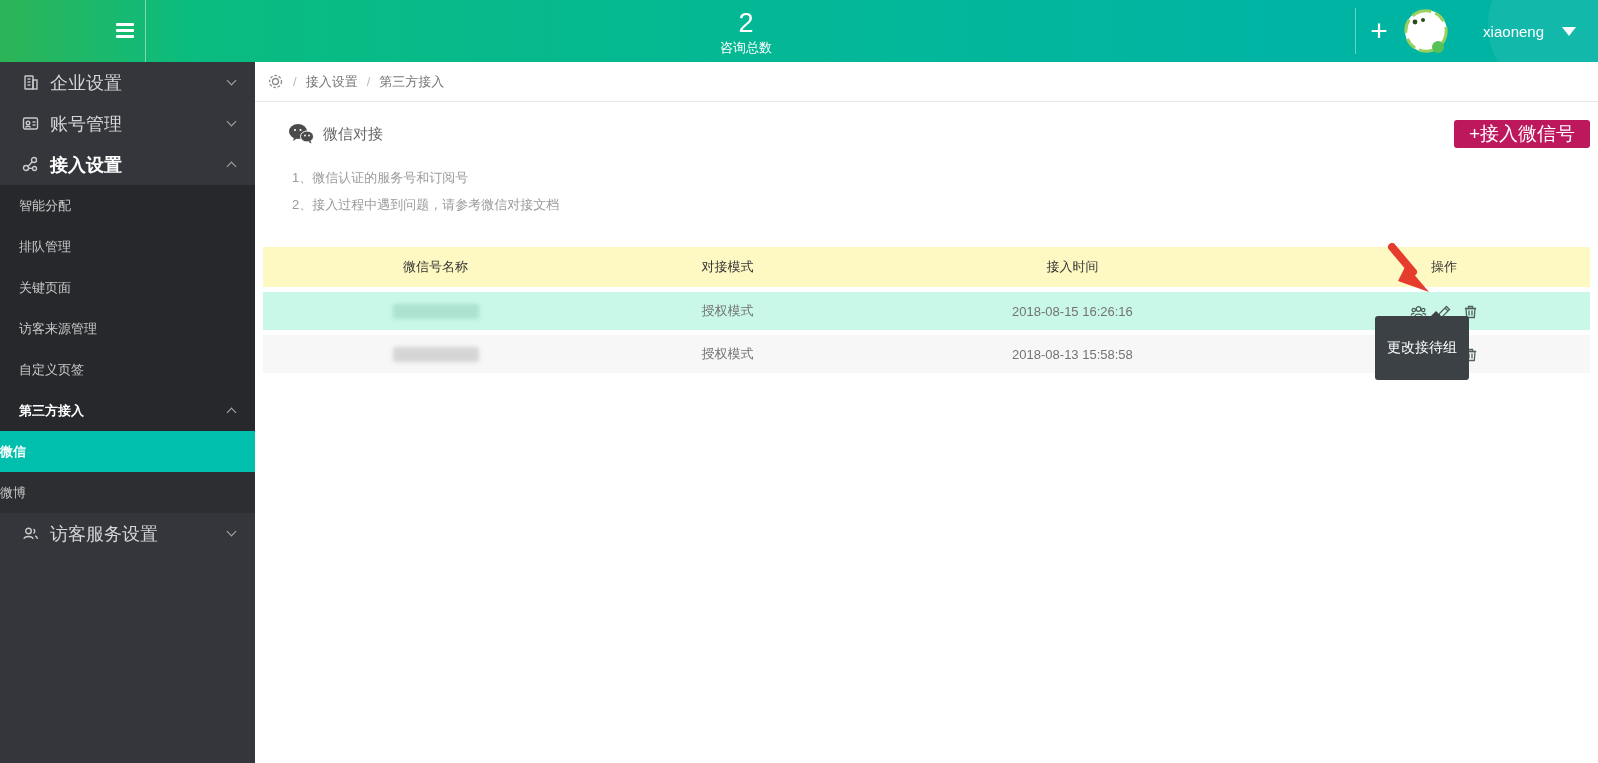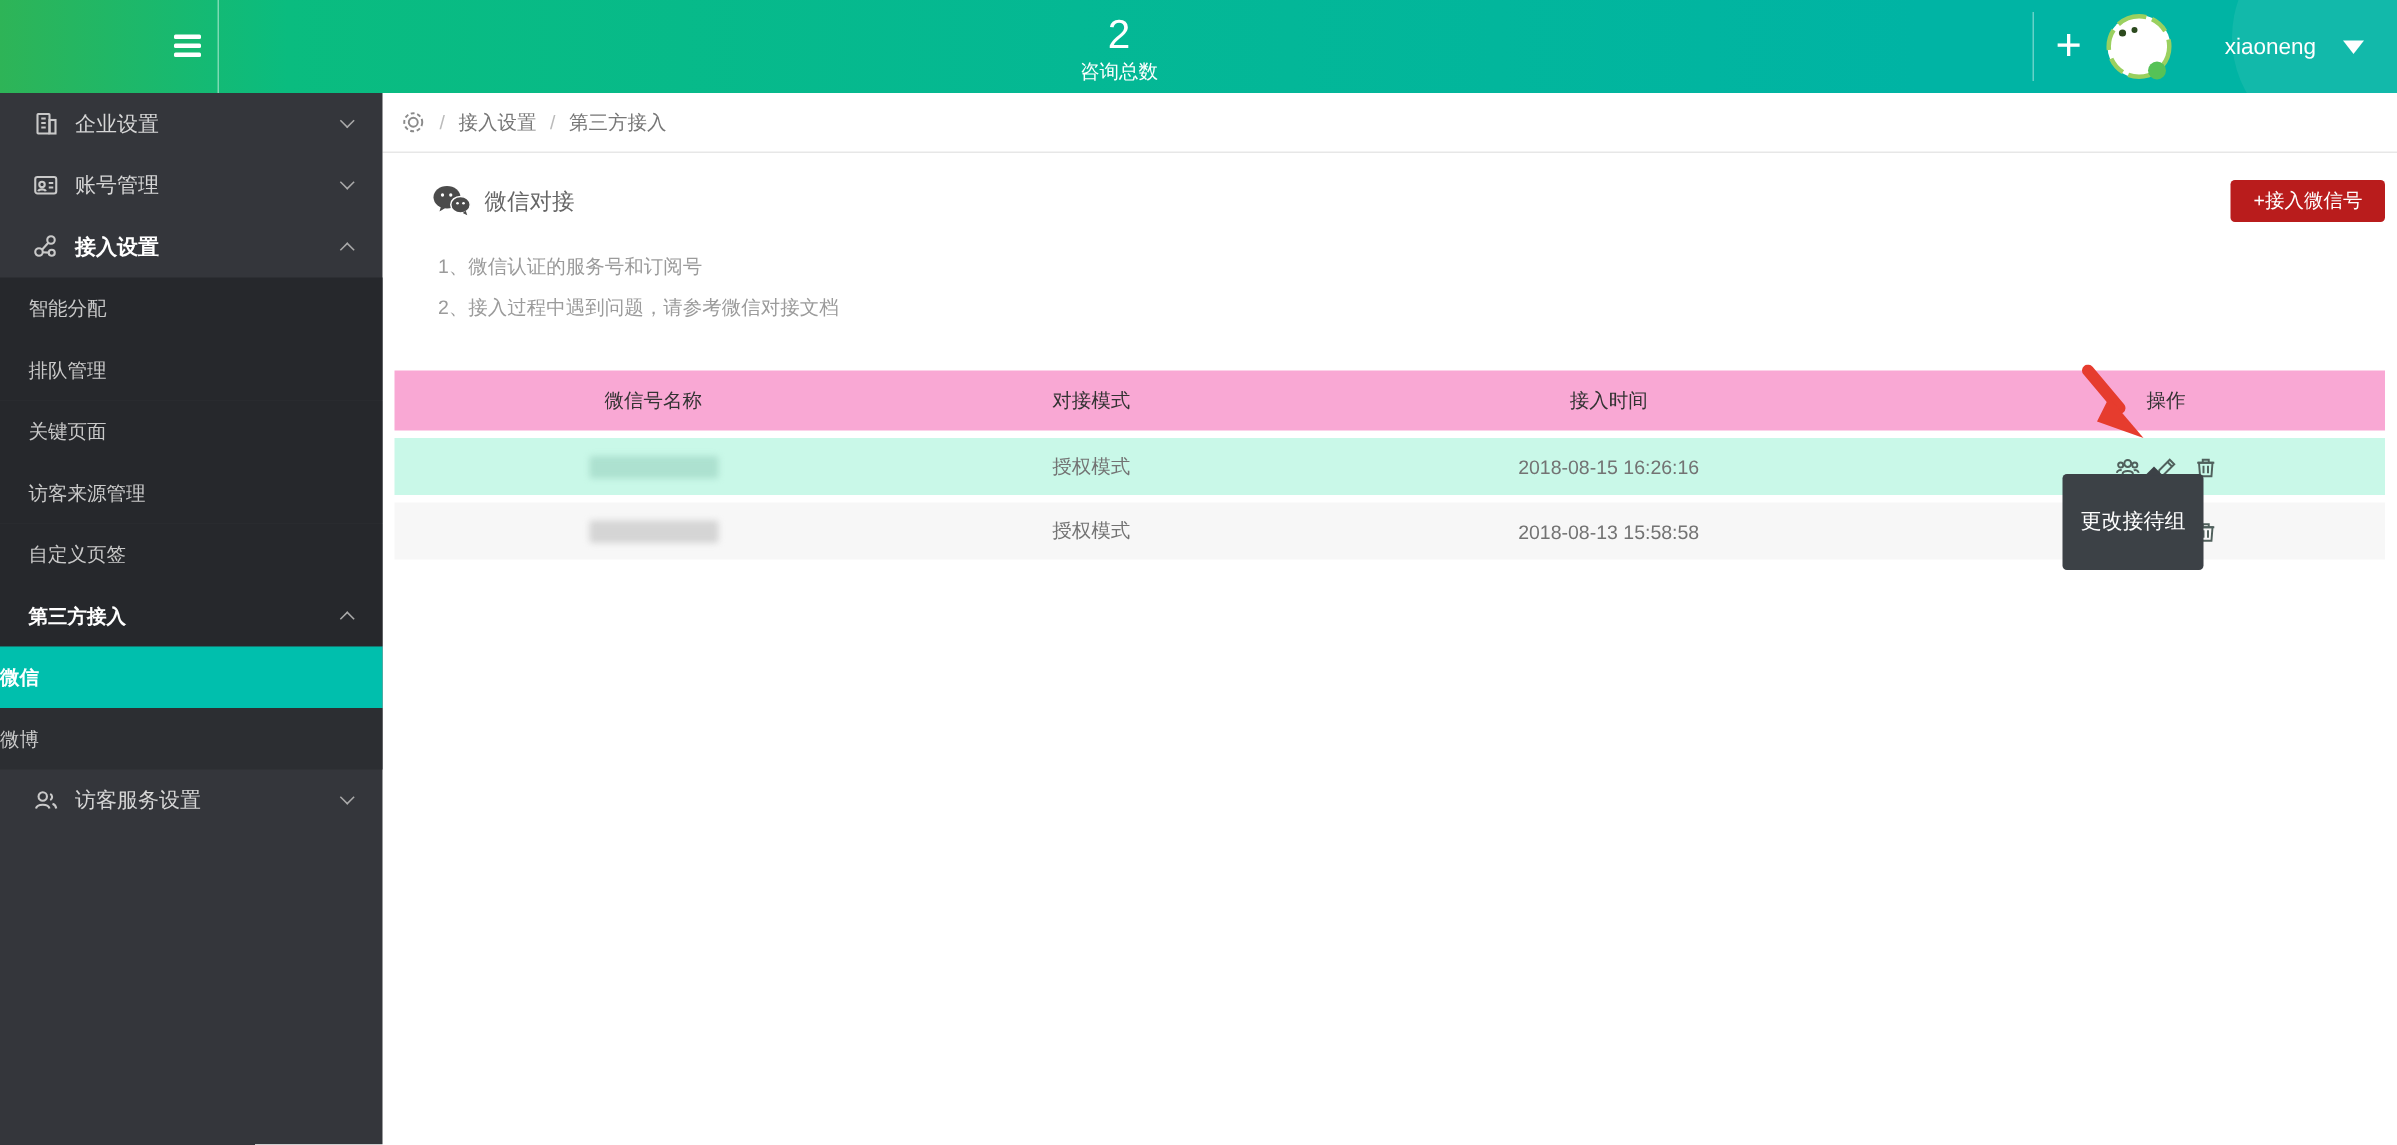--- a/index.html
+++ b/index.html
@@ -30,21 +30,21 @@
     background:rgba(255,255,255,.07); pointer-events:none; }
   .tr-sep { width:1px; height:46px; background:rgba(255,255,255,.4); }
   .plus-btn { width:46px; text-align:center; color:#fff; font-size:30px; font-weight:300; line-height:58px; cursor:pointer; }
   .avatar { width:45px; height:45px; margin:0 6px 0 2px; position:relative; }
   .avatar svg { display:block; }
   .username { color:#fff; font-size:15px; margin:0 18px 0 28px; }
   .caret-down { width:0; height:0; border:7px solid transparent; border-top:9px solid #fff; margin-right:22px; margin-top:7px; cursor:pointer; }
 
   
   .sidebar { position:absolute; top:62px; left:0; width:255px; bottom:0; background:#34363b; z-index:10; }
-  .side-item { position:relative; height:41px; display:flex; align-items:center; color:#d6d6d6; font-size:14px; cursor:pointer; }
+  .side-item { position:relative; height:41px; display:flex; align-items:center; color:#d6d6d6; font-size:18px; cursor:pointer; }
   .side-item .s-icon { width:17px; height:17px; margin:0 11px 0 22px; display:inline-flex; }
   .side-item .s-icon svg { width:17px; height:17px; stroke:#c9c9c9; fill:none; stroke-width:1.4; }
   .lvl2 { background:#26282c; padding-left:19px; font-size:13px; color:#c9c9c9; }
   .lvl3 { background:#26282c; font-size:13px; color:#c9c9c9; }
   .lvl3.weibo { background:#2c2e32; }
   .side-item.bold { font-weight:bold; color:#fff; }
   .side-item.active { background:#00bfad; color:#fff; font-weight:bold; }
   .chev { position:absolute; right:20px; width:7px; height:7px; border-right:1.5px solid #aaa; border-bottom:1.5px solid #aaa; }
   .chev.down { transform:rotate(45deg); top:15px; }
   .chev.up { transform:rotate(-135deg); top:19px; }
@@ -53,28 +53,28 @@
   .content { position:absolute; left:255px; top:62px; right:0; bottom:0; background:#fff; }
   .breadcrumb { height:40px; display:flex; align-items:center; padding-left:12px; gap:9px;
     color:#777; font-size:13px; border-bottom:1px solid #e7e7e7; }
   .breadcrumb .sep { color:#bbb; }
   .gear-ic svg { width:17px; height:17px; display:block; }
 
   .main { padding:0 8px; }
   .title-row { display:flex; align-items:center; margin:18px 0 0 25px; }
   .wechat-ic { width:26px; height:22px; margin-right:9px; }
   .page-title { font-size:15px; color:#666; }
-  .add-btn { margin-left:auto; height:28px; padding:0 15px; background:#b91c1c; color:#fff; font-size:13px;
+  .add-btn { margin-left:auto; height:28px; padding:0 15px; background:#be185d; color:#fff; font-size:19px;
     border:none; border-radius:3px; cursor:pointer; }
   .notes { margin:16px 0 0 29px; color:#9b9b9b; font-size:13px; }
   .notes div { line-height:27px; }
 
   .table { margin-top:29px; }
   .t-row { display:flex; align-items:center; }
-  .t-head { height:40px; background:#f9a8d4; font-size:13px; color:#333; }
+  .t-head { height:40px; background:#fef9c3; font-size:13px; color:#333; }
   .t-body-row { height:38px; margin-top:5px; font-size:13px; color:#737373; }
   .row-hl { background:#c9f8e8; }
   .row-alt { background:#f7f7f7; }
   .c1 { width:26%; text-align:center; display:flex; justify-content:center; }
   .c2 { width:18%; text-align:center; }
   .c3 { width:34%; text-align:center; }
   .c4 { width:22%; display:flex; justify-content:center; align-items:center; gap:9px; }
   .redacted { width:86px; height:15px; border-radius:2px; filter:blur(2px); }
   .redacted.mint { background:rgba(150,205,188,.55); }
   .redacted.gray { background:rgba(190,190,190,.6); }

